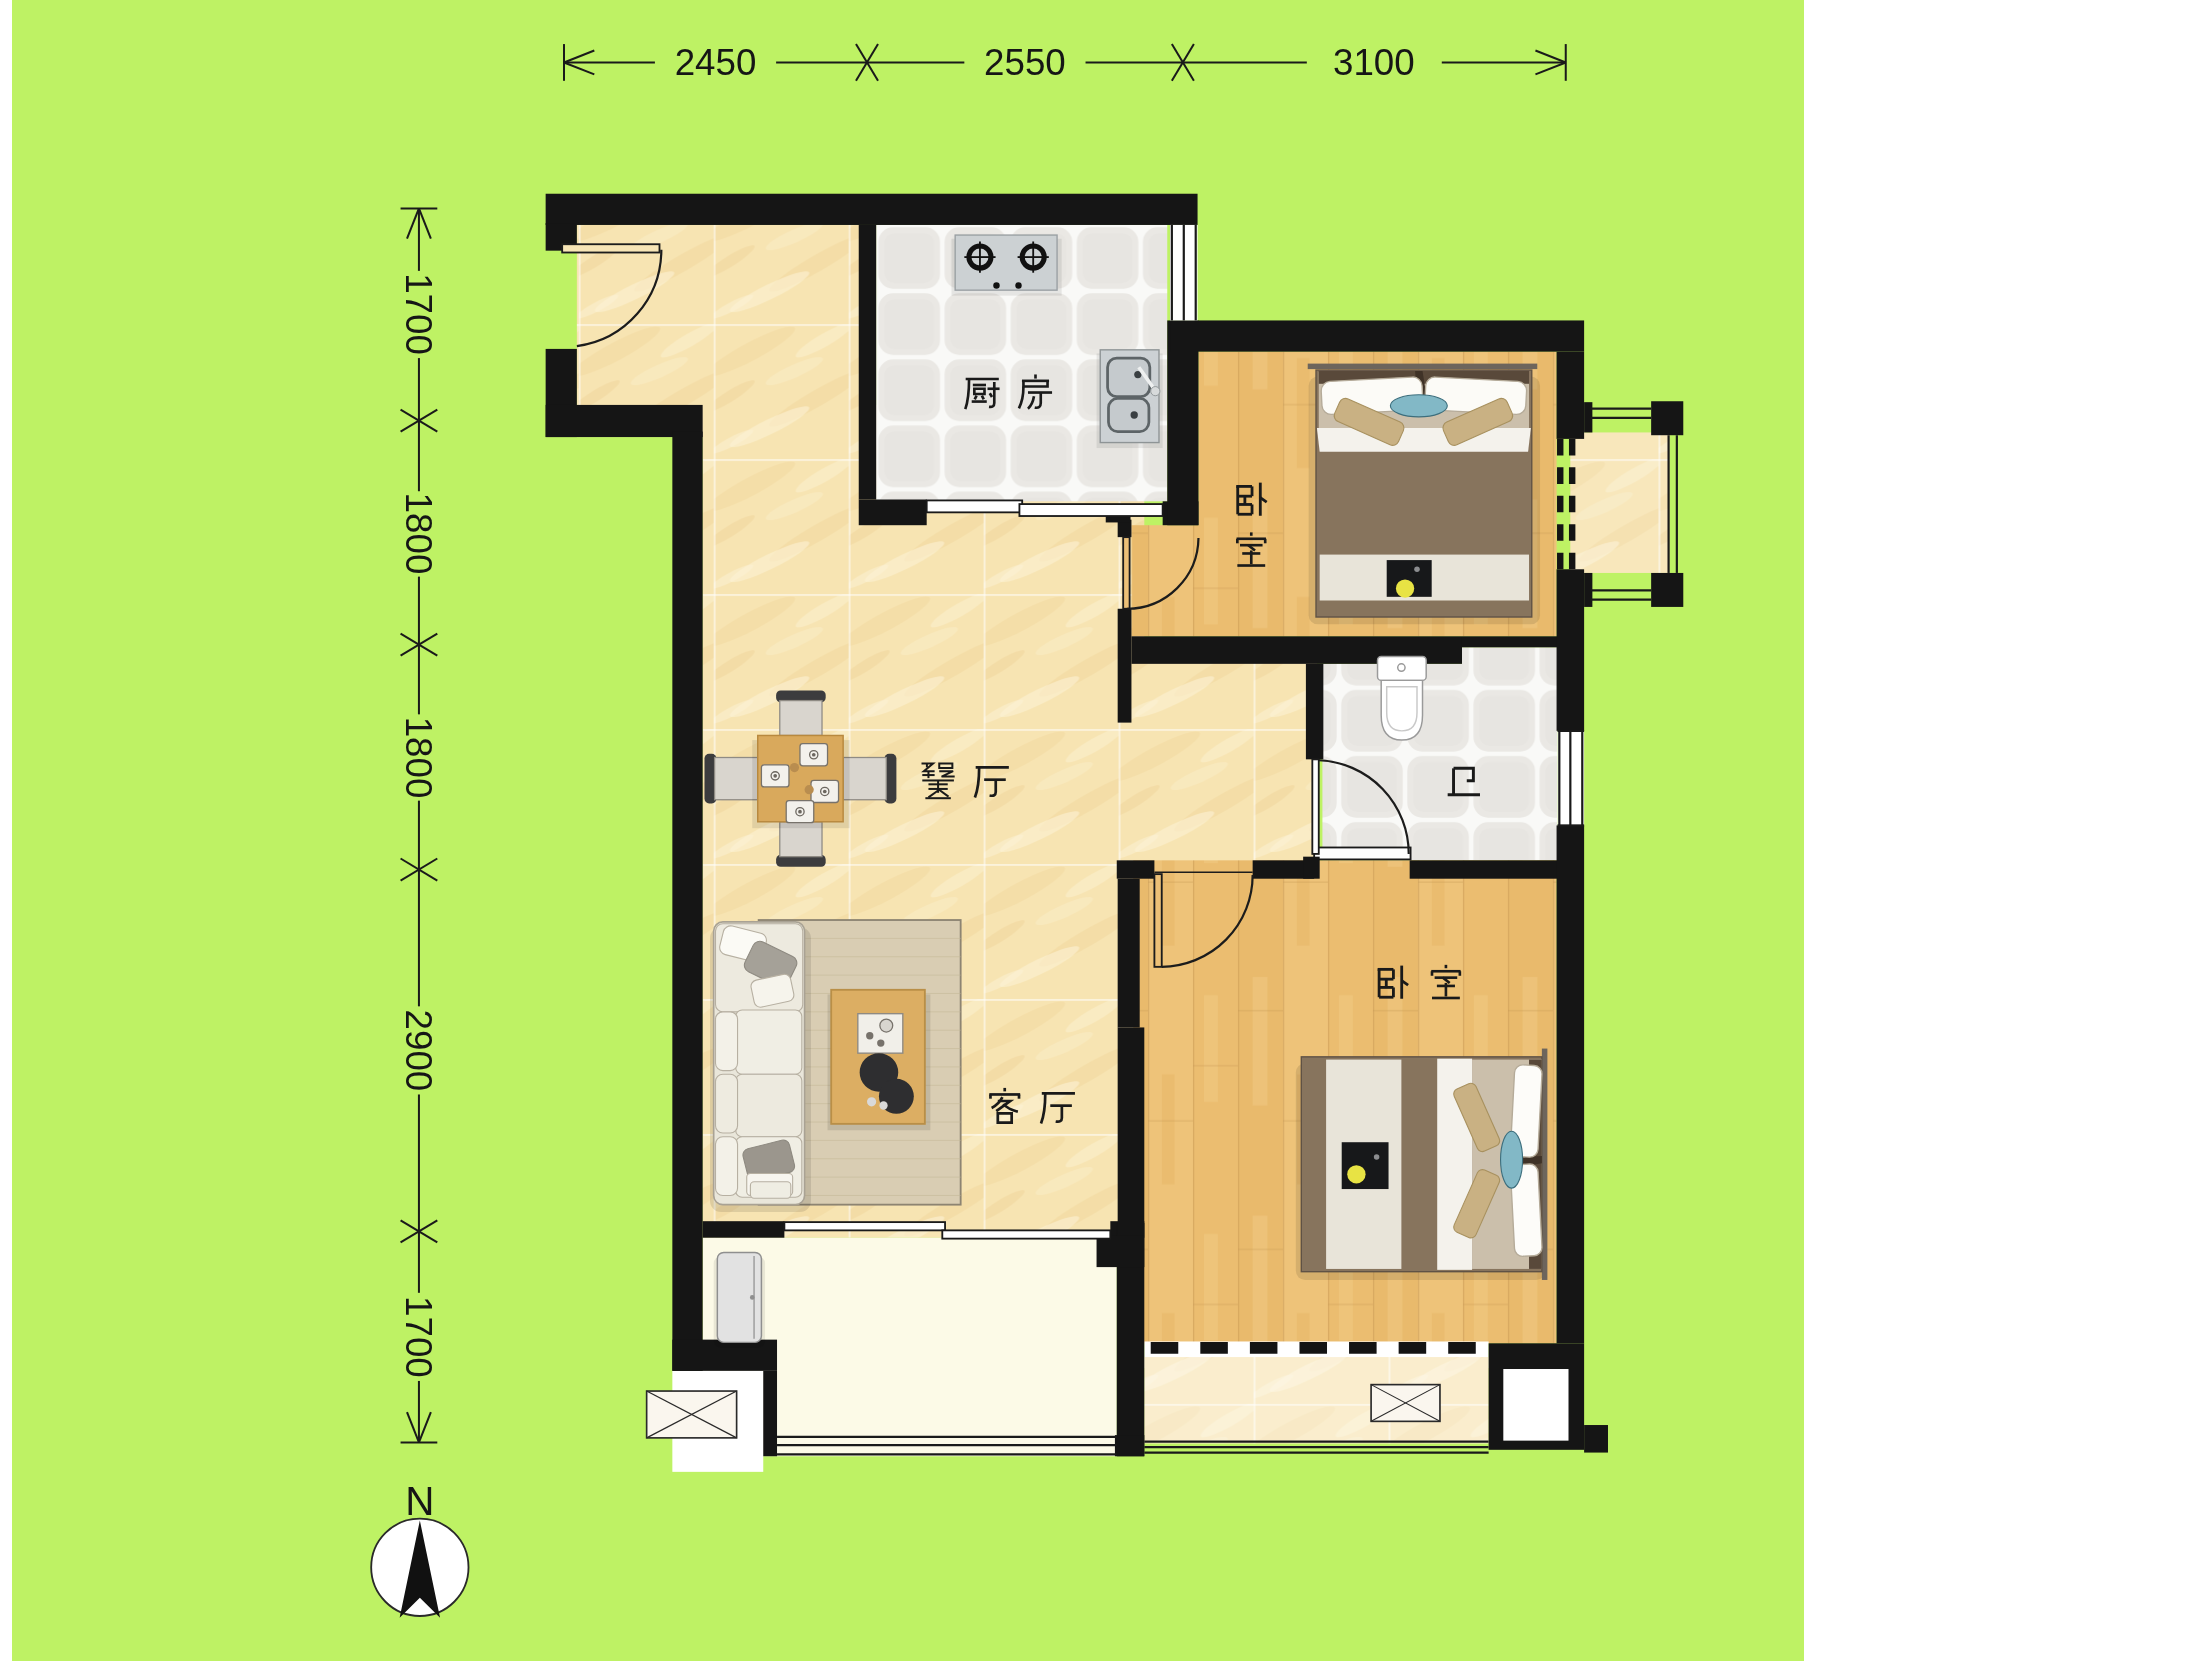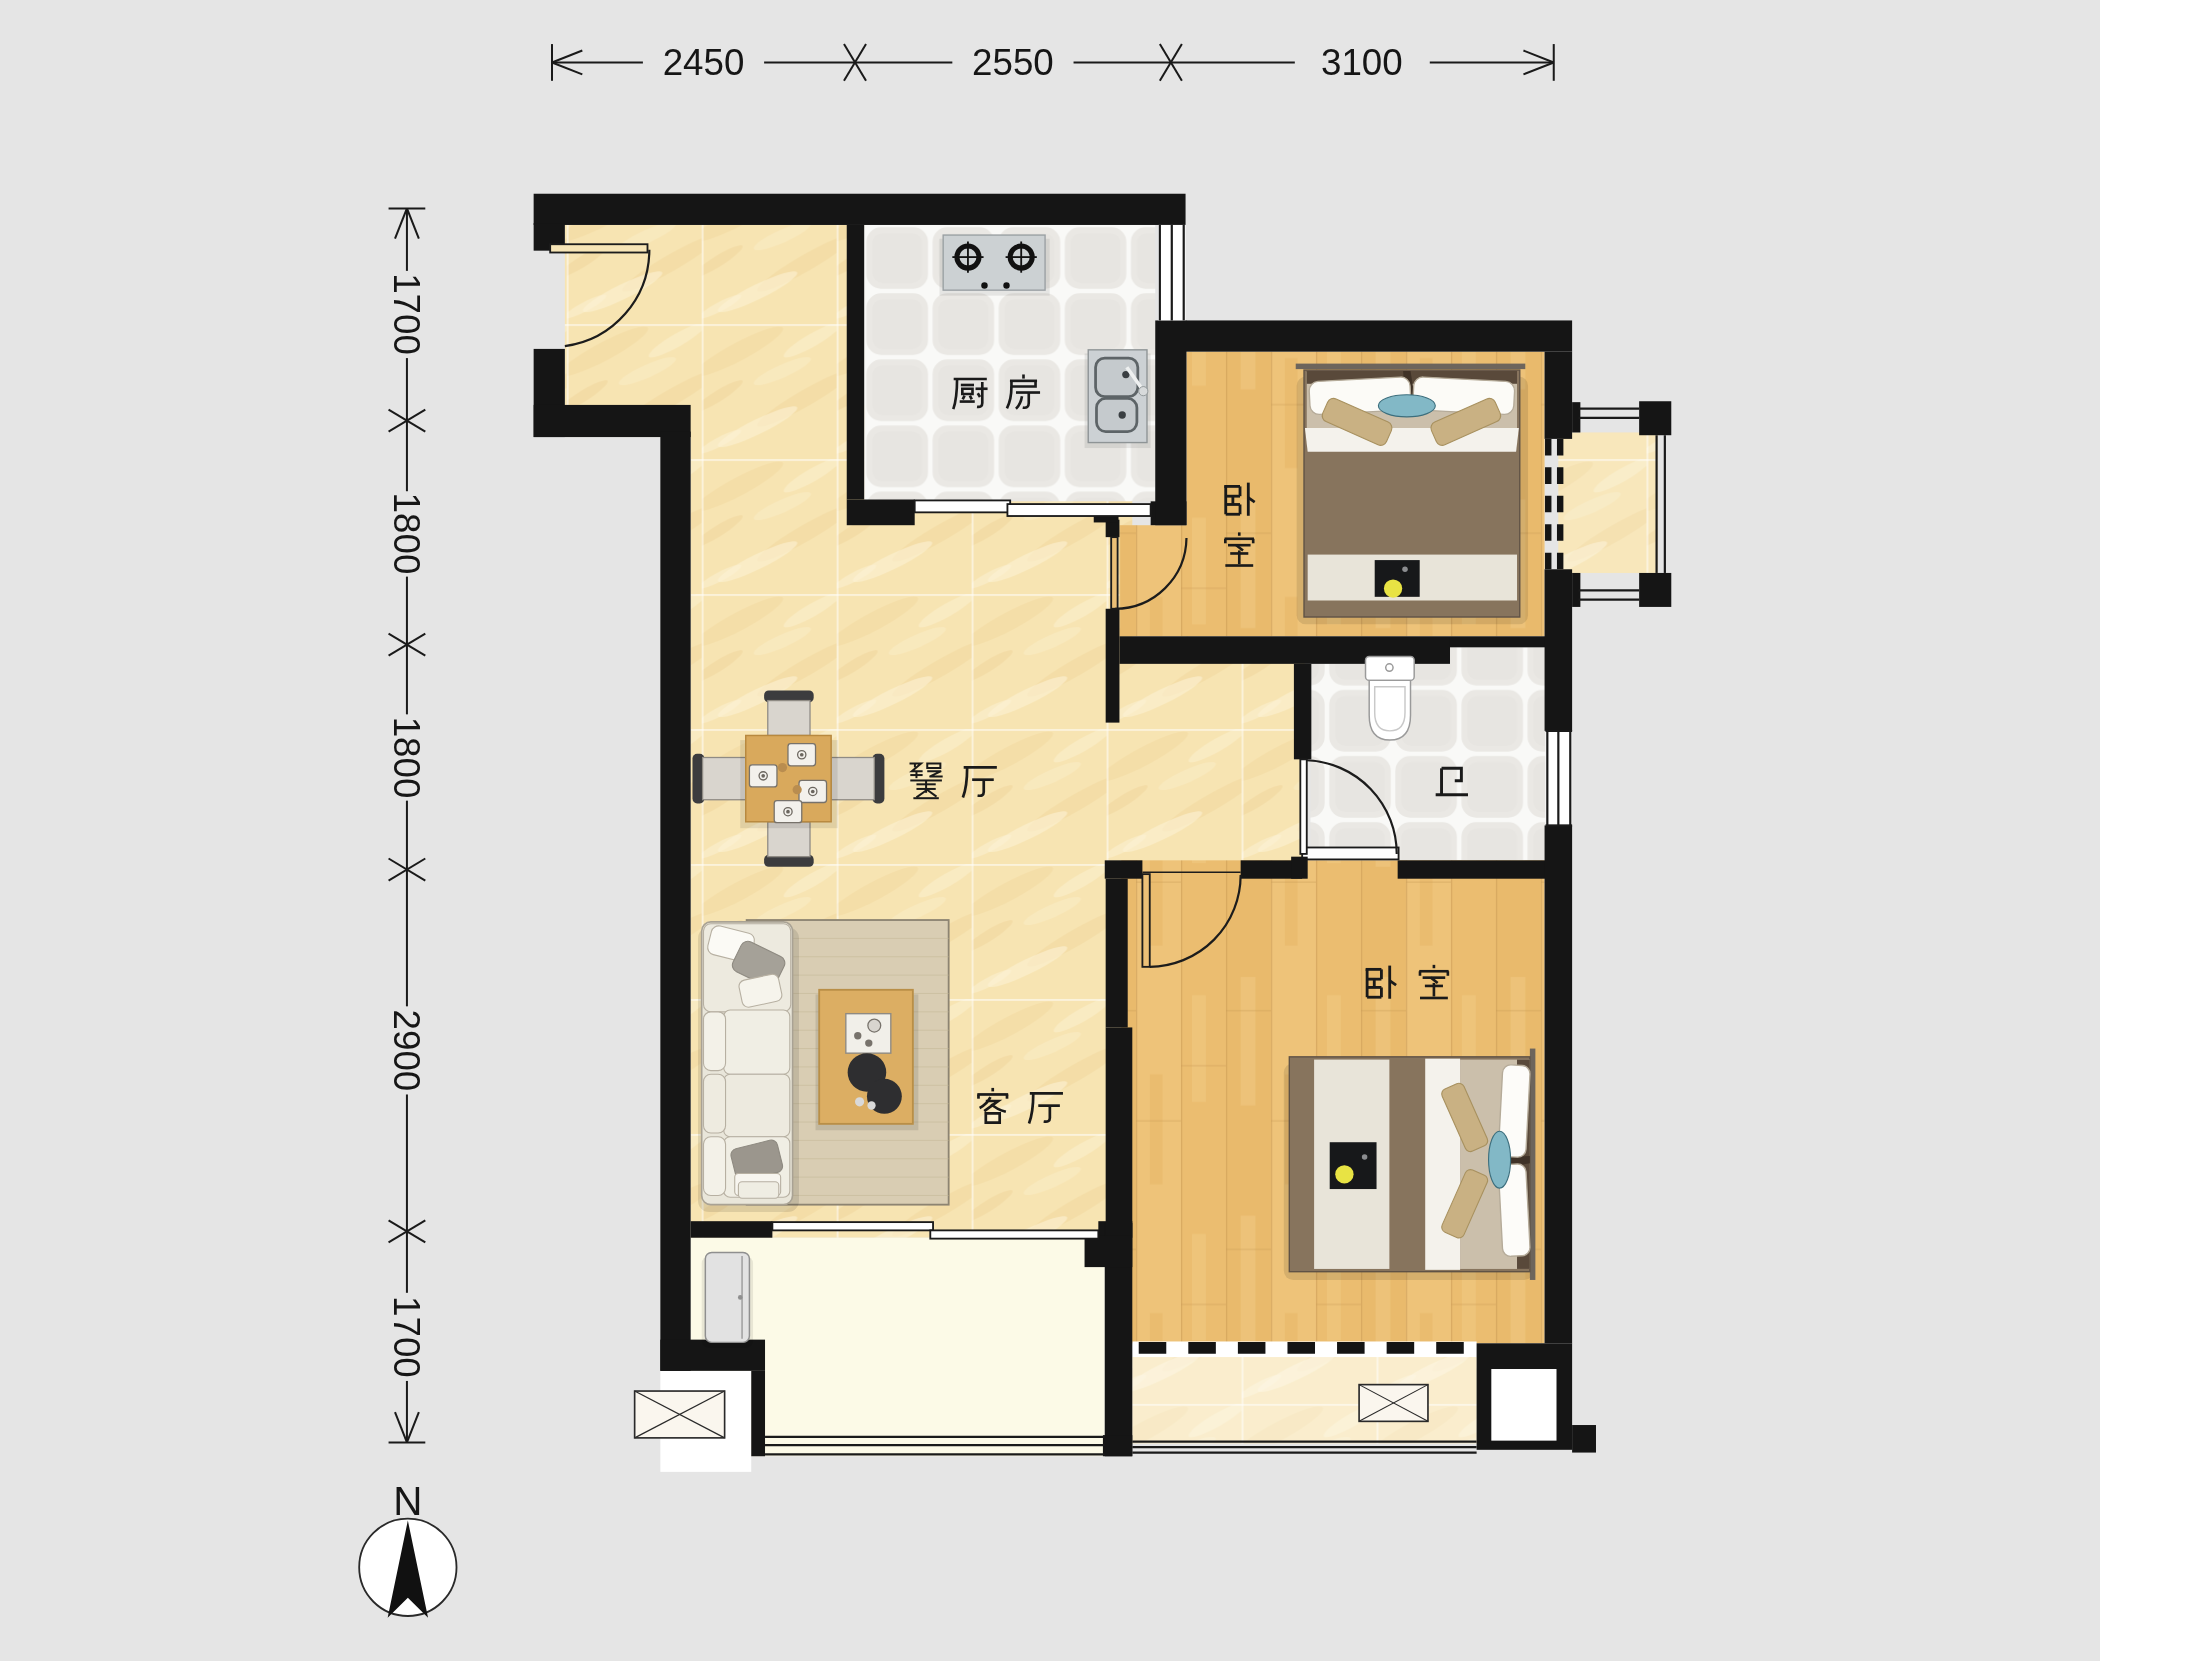--- a/index.html
+++ b/index.html
@@ -1,16 +1,16 @@
 <!DOCTYPE html>
 <html style="font-size:14.7px"><head>
 <meta charset="utf-8">
 <style>
   html,body{margin:0;padding:0;background:#ffffff;}
-  .page{width:2100px;height:1661px;position:relative;background:#e5e5e5;overflow:hidden;}
+  .page{width:1792px;height:1661px;position:relative;background:#bef264;overflow:hidden;margin-left:12px;}
   svg{display:block;}
   text{font-family:"Liberation Sans", sans-serif;fill:#161616;}
 </style>
 </head>
 <body>
 <div class="page">
 <svg width="2204" height="1661" viewBox="0 0 2400 1809" xmlns="http://www.w3.org/2000/svg">
 <defs>
 
 <pattern id="marble" width="147" height="147" patternUnits="userSpaceOnUse" patternTransform="translate(29,59)">

